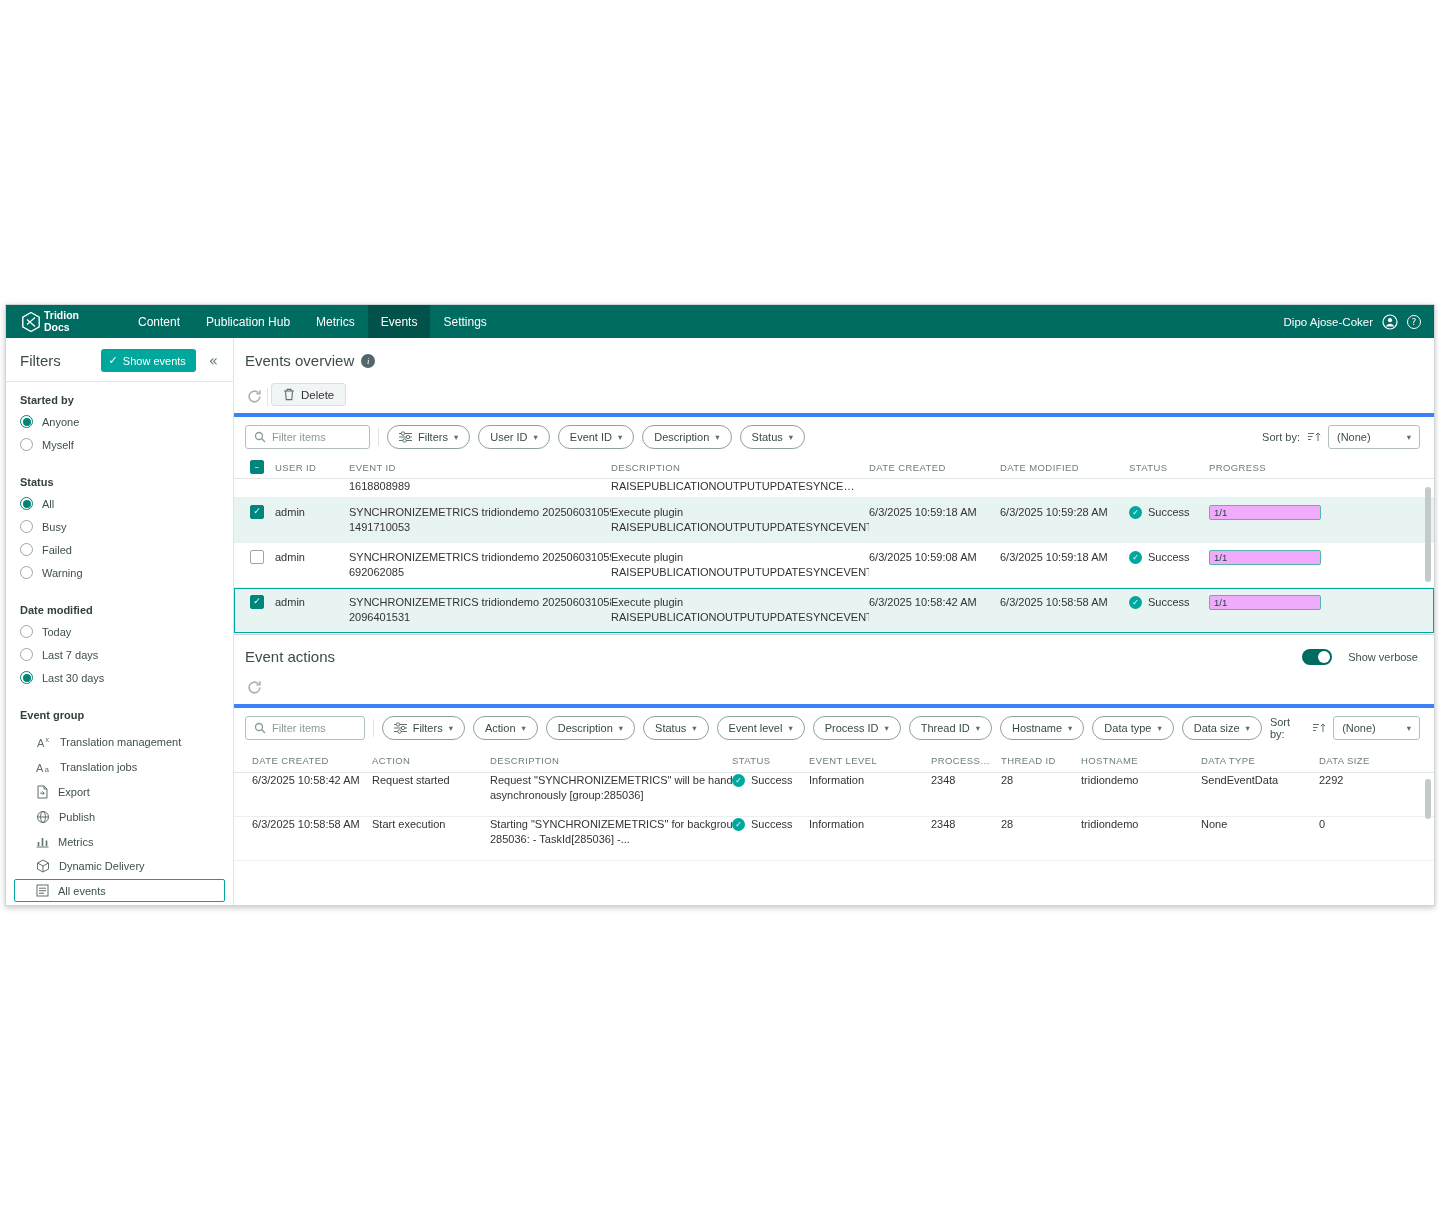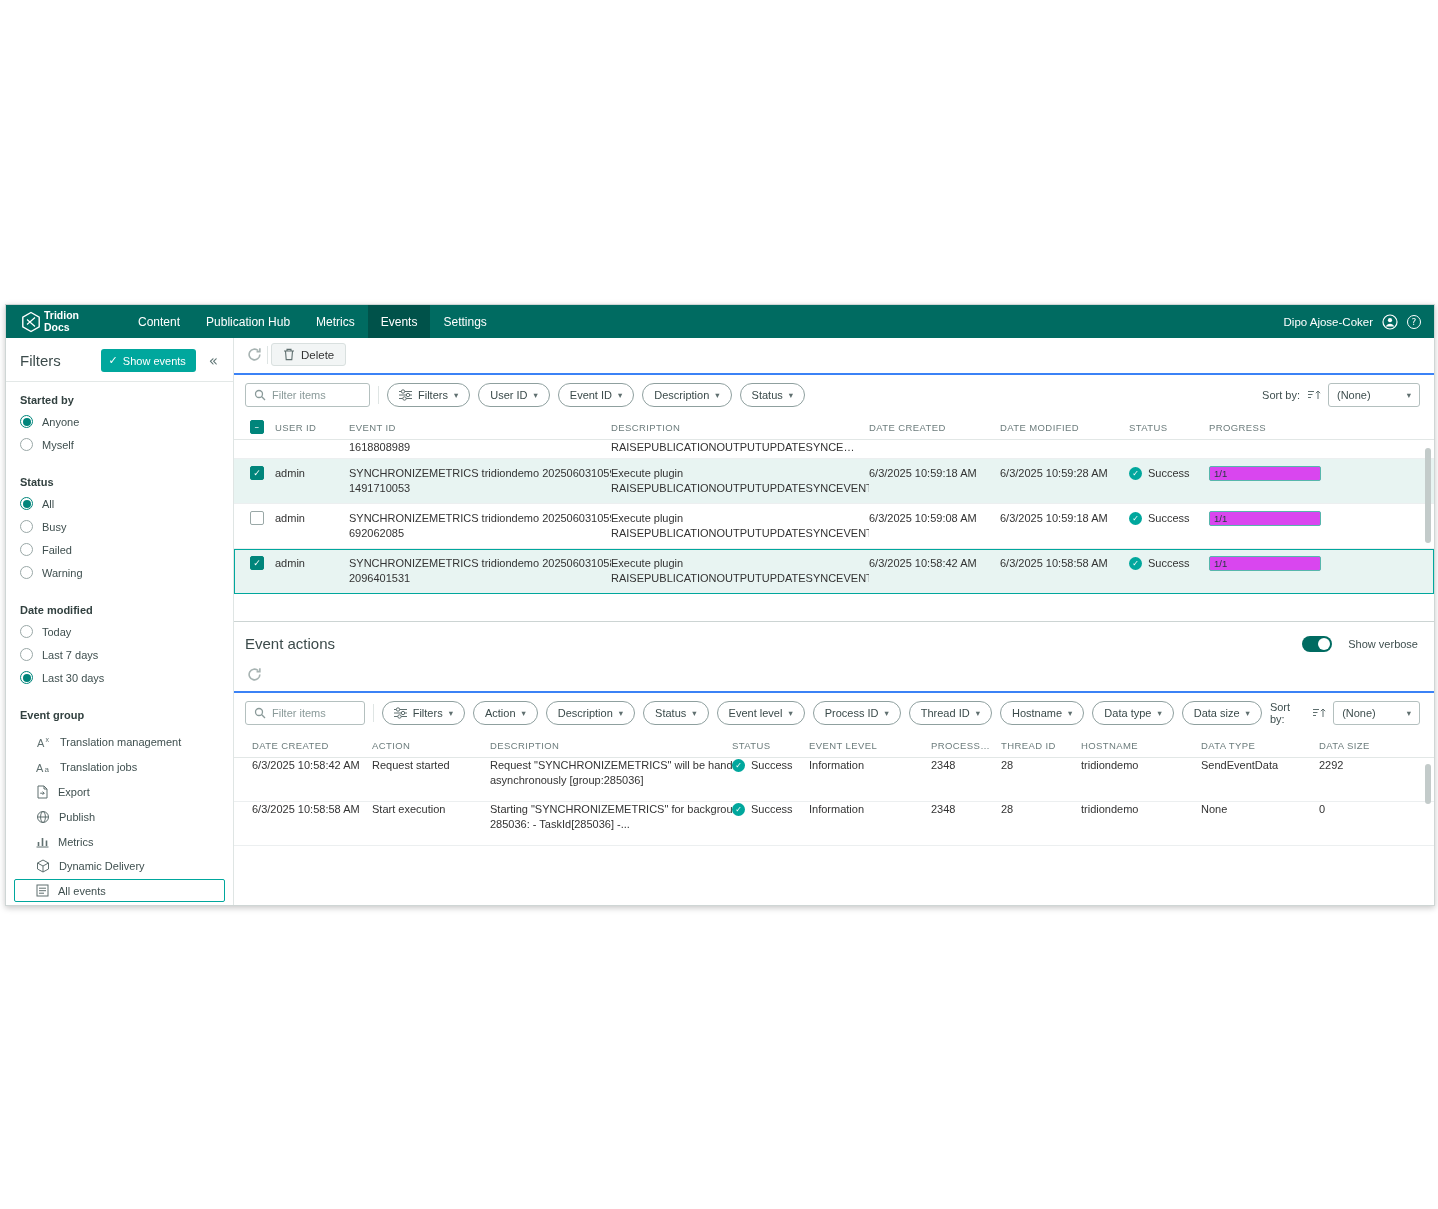--- a/index.html
+++ b/index.html
@@ -43,21 +43,21 @@
              font-size:11px; color:#3f4f4f; border:1.5px solid transparent; cursor:pointer; }
   .eg-item.selected { border-color:#00a79d; border-radius:2px; margin-left:8px; padding-left:21px; }
   .eg-icon { display:flex; align-items:center; flex-shrink:0; }
 
   
   .main-header { display:flex; align-items:center; gap:7px; padding:14px 14px 9px 11px; }
   .main-title { font-size:15px; color:#3c4b4b; }
   .info-icon { width:14px; height:14px; border-radius:50%; background:#54666d; color:#fff; font-size:9px;
                font-style:italic; display:flex; align-items:center; justify-content:center;
                font-family:"Liberation Serif", serif; }
-  .toolbar { display:flex; align-items:center; gap:3px; padding:5px 11px 7px; border-bottom:2px solid #3b82f6; }
+  .toolbar { display:flex; align-items:flex-end; gap:3px; padding:5px 11px 7px; border-bottom:4px solid #3b82f6; }
   .icon-btn { background:none; border:none; display:flex; align-items:center; cursor:pointer; padding:2px; }
   .vdiv { width:1px; height:18px; background:#dfe5e4; }
   .delete-btn { display:flex; align-items:center; gap:6px; font-size:11.5px; color:#333;
                 background:#f2f5f5; border:1px solid #d9e0df; border-radius:3px; padding:4px 11px; cursor:pointer; }
 
   .filter-row { display:flex; align-items:center; gap:8px; padding:8px 14px 8px 11px; }
   .search-box { display:flex; align-items:center; gap:6px; width:125px; height:24px;
                 border:1px solid #b4c0bf; border-radius:3px; padding:0 8px; background:#fff; }
   .search-box input { border:none; outline:none; width:100%; font-size:11px; color:#333; background:transparent;
                       font-family:"Liberation Sans", sans-serif; }
@@ -81,21 +81,21 @@
   .row.current { outline:1.5px solid #00a79d; outline-offset:-1.5px; }
   .row-partial-top { min-height:19px; height:19px; padding-top:0; overflow:hidden; }
   .two-line span { display:block; }
   .cell { padding-right:10px; overflow:hidden; white-space:nowrap; text-overflow:ellipsis; }
   .cb { width:14px; height:14px; border:1.5px solid #9aa8a7; border-radius:2px; background:#fff;
         display:flex; align-items:center; justify-content:center; font-size:9px; color:#fff; cursor:pointer; }
   .cb.checked, .cb.indet { background:#00857b; border-color:#00857b; }
   .status-cell { display:flex; align-items:center; gap:6px; }
   .status-icon { width:13px; height:13px; border-radius:50%; background:#00a79d; color:#fff; font-size:8px;
                  display:flex; align-items:center; justify-content:center; flex-shrink:0; }
-  .progress { width:112px; height:15px; background:#d946ef; border:1px solid #57b6ac; border-radius:2px;
+  .progress { width:112px; height:15px; background:#f0abfc; border:1px solid #57b6ac; border-radius:2px;
               font-size:9.5px; color:#1f3d3a; display:flex; align-items:center; padding-left:4px; }
   .scroll-thumb { position:absolute; right:3px; width:6px; background:#c3cbca; border-radius:3px; cursor:grab; }
 
   
   .actions-section { border-top:1px solid #ccd4d3; }
   .actions-header { display:flex; align-items:center; padding:13px 16px 8px 11px; }
   .verbose { margin-left:auto; display:flex; align-items:center; gap:16px; font-size:11px; color:#3f4f4f; }
   .toggle { width:30px; height:16px; border-radius:8px; background:#006b61; position:relative; cursor:pointer; }
   .toggle::after { content:""; position:absolute; right:2px; top:2px; width:12px; height:12px; border-radius:50%; background:#fff; }
   .ac-grid { display:grid; grid-template-columns:120px 118px 242px 77px 122px 70px 80px 120px 118px 1fr; padding:0 24px 0 18px; }
@@ -273,20 +273,24 @@
                 <path d="M3 4.2h7M3 6.7h7M3 9.2h5" stroke="#5f6f6f"></path>
               </svg>
             </span>
           <span>All events</span>
         </div>
       </div>
     </aside>
 
     <section class="main">
 
+      <div class="main-header">
+        <span class="main-title">Events overview</span>
+        <span class="info-icon">i</span>
+      </div>
 
       <div class="toolbar">
         <button class="icon-btn">
           <svg width="15" height="15" viewBox="0 0 14 14">
               <path d="M12 7A5 5 0 1 1 10.4 3.3" fill="none" stroke="#a7b3b2" stroke-width="1.5"></path>
               <path d="M12 1.2v3.1H8.9" fill="none" stroke="#a7b3b2" stroke-width="1.5"></path>
             </svg>
         </button>
         <span class="vdiv"></span>
         <button class="delete-btn">

